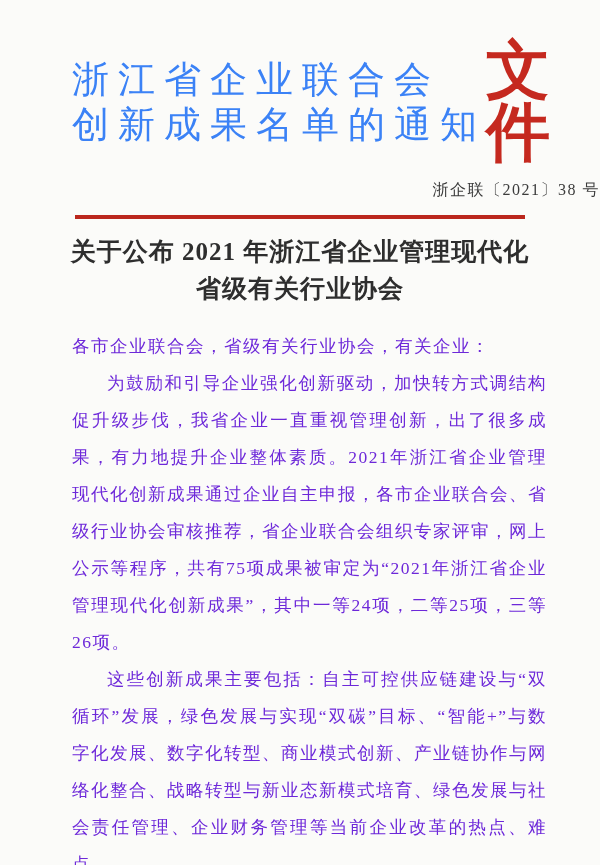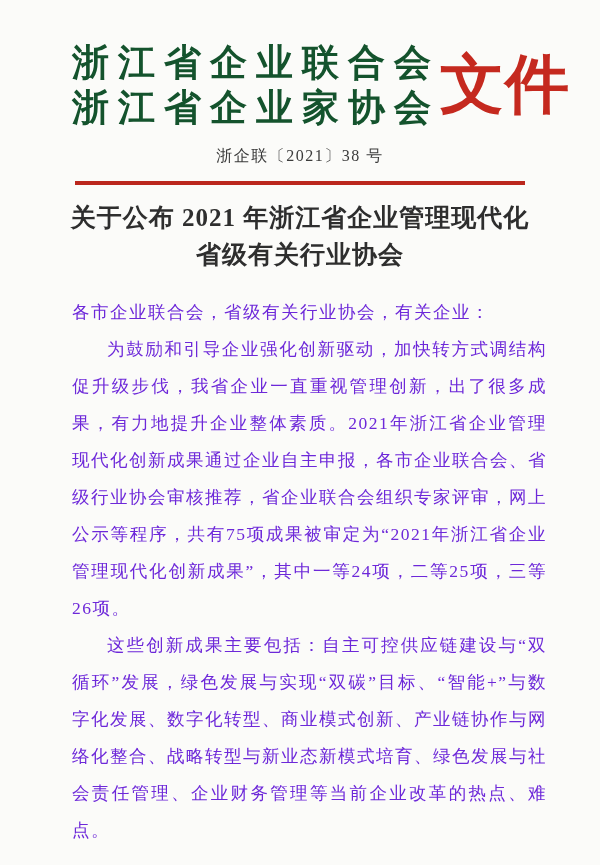--- a/index.html
+++ b/index.html
@@ -9,38 +9,38 @@
     font-family:"Liberation Serif","DejaVu Serif",serif;
     color:#333;
     overflow:hidden;
   }
   .page { position:relative; width:600px; height:865px; }
 
   
   .header { margin:40px 0 0 72px; display:flex; align-items:center; }
   .org-block { flex:0 0 auto; }
   .org-line {
-    color:#14532d;
-    font-weight:bold;
+    color:#3b82f6;
+    font-weight:normal;
     font-size:37px;
     line-height:45px;
     letter-spacing:9px;
     white-space:nowrap;
   }
   .doc-word {
     color:#c5291f;
     font-weight:bold;
     font-size:64px;
     line-height:62px;
     margin-left:0px;
     letter-spacing:1px;
   }
   .doc-number {
     margin-top:16px;
-    text-align:center;
+    text-align:right;
     font-size:16px;
     letter-spacing:1.5px;
     color:#3b3b3b;
   }
   .red-line {
     margin:14px 0 0 75px;
     width:450px; height:4px;
     background:#bb271d;
   }
 
@@ -68,21 +68,21 @@
   .body-text .salutation { text-indent:0; }
 </style>
 </head>
 <body>
 
 <div class="page">
 
   <div class="header">
     <div class="org-block">
       <div class="org-line">浙江省企业联合会</div>
-      <div class="org-line">浙江省企业家协会</div>
+      <div class="org-line">创新成果名单的通知</div>
     </div>
     <div class="doc-word">文件</div>
   </div>
 
   <div class="doc-number">浙企联〔2021〕38 号</div>
 
   <div class="red-line"></div>
 
   <div class="doc-title">
     <div>关于公布 2021 年浙江省企业管理现代化</div>

